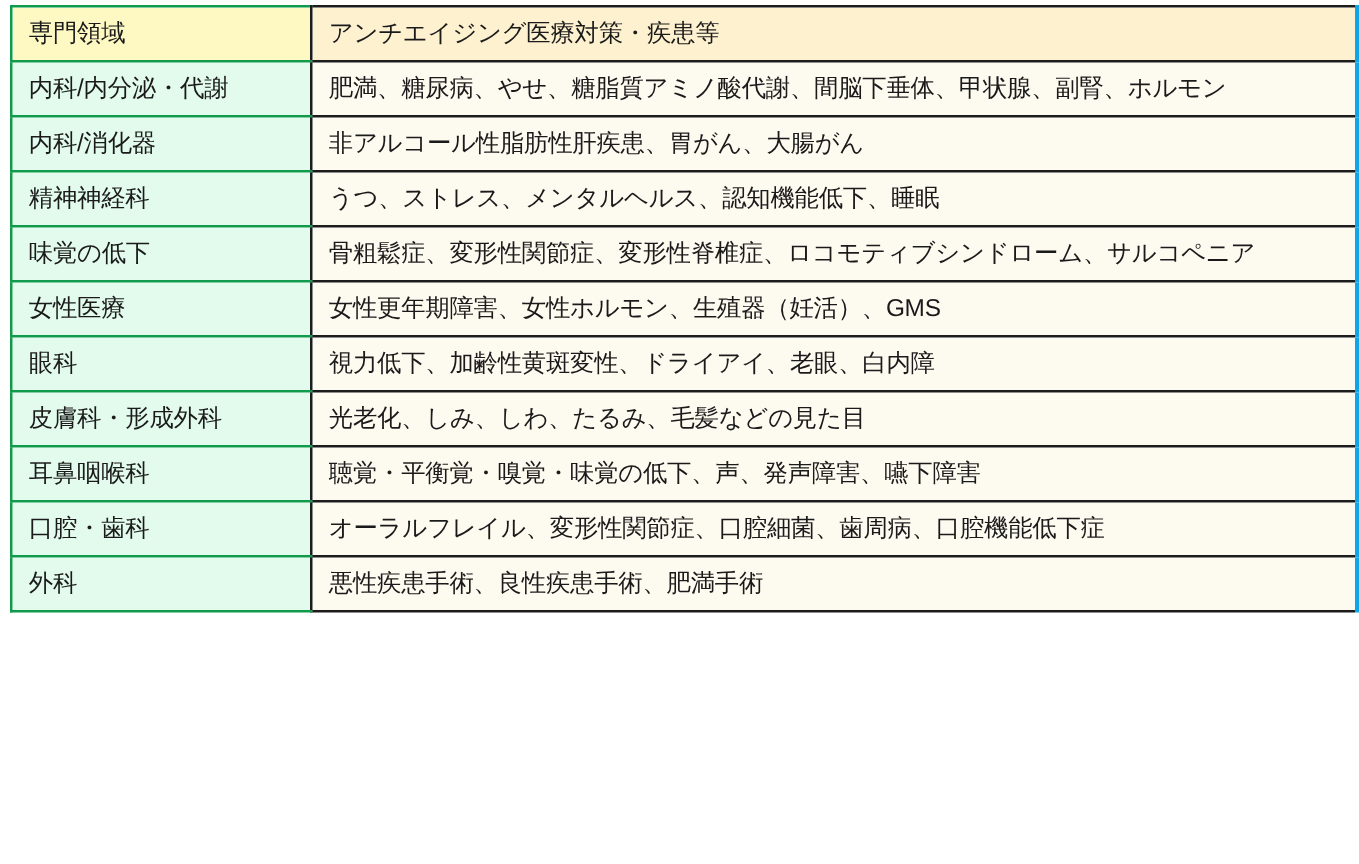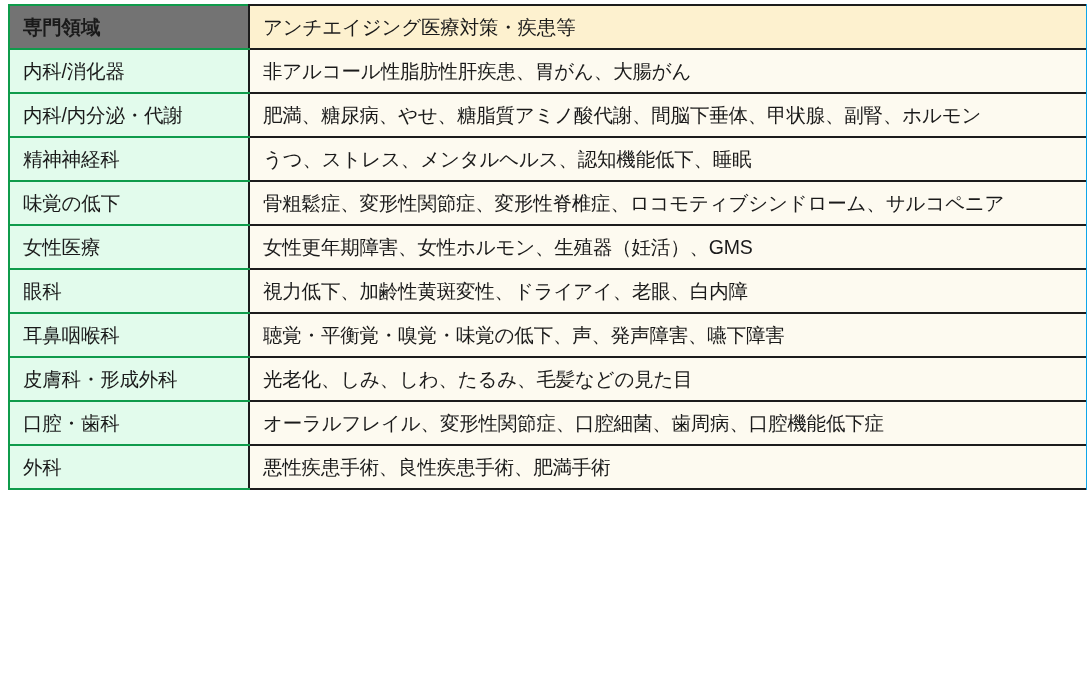--- a/index.html
+++ b/index.html
@@ -49,25 +49,25 @@
     border-top: 2px solid #0f9b4b;
     border-bottom: 2px solid #0f9b4b;
     border-left: 2px solid #0f9b4b;
     border-right: 2px solid #1c1c1c;
   }
 
   td.items-cell {
     background: #fdfaf0;
     border-top: 2px solid #1c1c1c;
     border-bottom: 2px solid #1c1c1c;
-    border-right: 4px solid #0ea5e9;
+    border-right: 8px solid #0ea5e9;
     border-left: none;
   }
 
-  tr.header-row td.area-cell  { background: #737373; font-weight: bold; }
+  tr.header-row td.area-cell  { background: #fef9c3; }
   tr.header-row td.items-cell { background: #fdf1cf; }
 
   tr.header-row td.area-cell  { border-top: 2px solid #0f9b4b; }
   tr.header-row td.items-cell { border-top: 2px solid #1c1c1c; }
 
   
   tr.last-row td.area-cell  { border-bottom: 2px solid #0f9b4b; }
   tr.last-row td.items-cell { border-bottom: 2px solid #1c1c1c; }
 </style>
 </head>
@@ -78,50 +78,50 @@
     <colgroup>
       <col class="col-area">
       <col class="col-items">
     </colgroup>
     <tbody id="table-body">
       <tr class="header-row">
         <td class="area-cell">専門領域</td>
         <td class="items-cell">アンチエイジング医療対策・疾患等</td>
       </tr>
         <tr>
+          <td class="area-cell">内科/内分泌・代謝</td>
+          <td class="items-cell">肥満、糖尿病、やせ、糖脂質アミノ酸代謝、間脳下垂体、甲状腺、副腎、ホルモン</td>
+        </tr>
+        <tr>
           <td class="area-cell">内科/消化器</td>
           <td class="items-cell">非アルコール性脂肪性肝疾患、胃がん、大腸がん</td>
-        </tr>
-        <tr>
-          <td class="area-cell">内科/内分泌・代謝</td>
-          <td class="items-cell">肥満、糖尿病、やせ、糖脂質アミノ酸代謝、間脳下垂体、甲状腺、副腎、ホルモン</td>
         </tr>
         <tr>
           <td class="area-cell">精神神経科</td>
           <td class="items-cell">うつ、ストレス、メンタルヘルス、認知機能低下、睡眠</td>
         </tr>
         <tr>
           <td class="area-cell">味覚の低下</td>
           <td class="items-cell">骨粗鬆症、変形性関節症、変形性脊椎症、ロコモティブシンドローム、サルコペニア</td>
         </tr>
         <tr>
           <td class="area-cell">女性医療</td>
           <td class="items-cell">女性更年期障害、女性ホルモン、生殖器（妊活）、GMS</td>
         </tr>
         <tr>
           <td class="area-cell">眼科</td>
           <td class="items-cell">視力低下、加齢性黄斑変性、ドライアイ、老眼、白内障</td>
         </tr>
         <tr>
+          <td class="area-cell">皮膚科・形成外科</td>
+          <td class="items-cell">光老化、しみ、しわ、たるみ、毛髪などの見た目</td>
+        </tr>
+        <tr>
           <td class="area-cell">耳鼻咽喉科</td>
           <td class="items-cell">聴覚・平衡覚・嗅覚・味覚の低下、声、発声障害、嚥下障害</td>
-        </tr>
-        <tr>
-          <td class="area-cell">皮膚科・形成外科</td>
-          <td class="items-cell">光老化、しみ、しわ、たるみ、毛髪などの見た目</td>
         </tr>
         <tr>
           <td class="area-cell">口腔・歯科</td>
           <td class="items-cell">オーラルフレイル、変形性関節症、口腔細菌、歯周病、口腔機能低下症</td>
         </tr>
         <tr class="last-row">
           <td class="area-cell">外科</td>
           <td class="items-cell">悪性疾患手術、良性疾患手術、肥満手術</td>
         </tr>
       </tbody>

